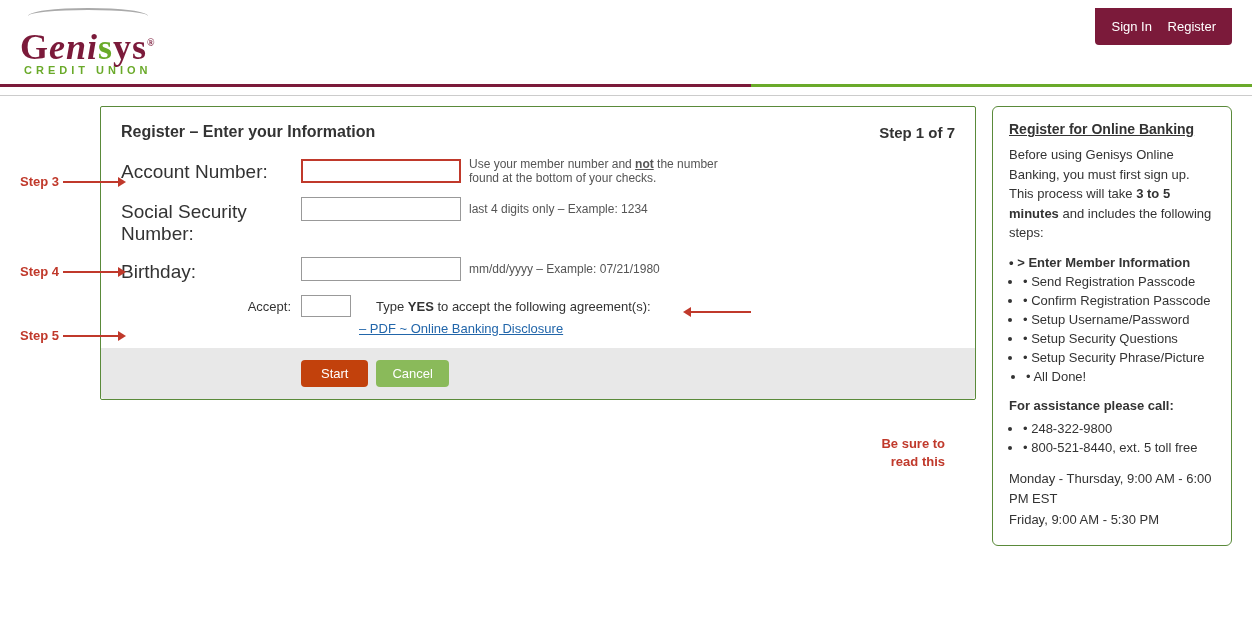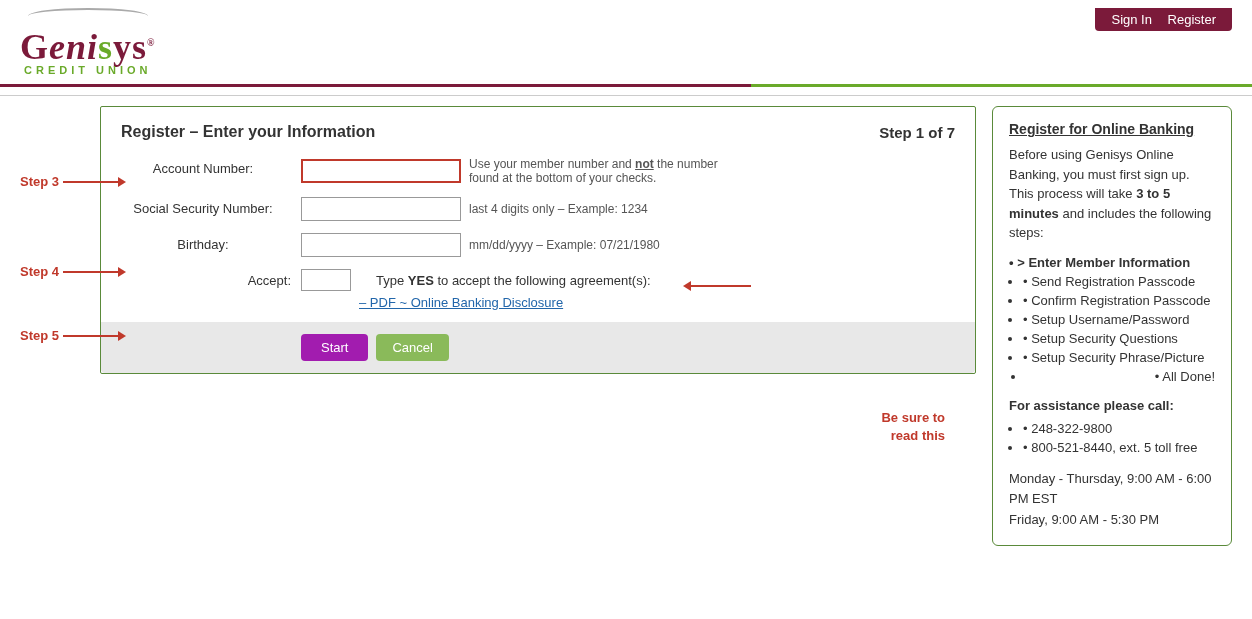--- a/index.html
+++ b/index.html
@@ -5,21 +5,21 @@
     * { box-sizing: border-box; margin: 0; padding: 0; }
     body { font-family: Arial, sans-serif; font-size: 13px; background: #fff; color: #333; }
 
     
     .header { display: flex; justify-content: space-between; align-items: center; padding: 8px 20px 0 20px; }
     .logo-area { display: flex; flex-direction: column; align-items: center; }
     .logo-name { font-size: 36px; font-weight: bold; color: #7b1a3a; font-family: Georgia, serif; letter-spacing: 1px; }
     .logo-name span { color: #6aaa2a; }
     .logo-sub { font-size: 11px; letter-spacing: 4px; color: #6aaa2a; font-weight: bold; margin-top: -4px; }
     .logo-arc { width: 120px; height: 16px; border-top: 2px solid #aaa; border-radius: 50% 50% 0 0; margin-bottom: 2px; }
-    .header-nav { background: #7b1a3a; padding: 4px 16px; border-radius: 0 0 4px 4px; align-self: flex-start; }
+    .header-nav { background: #7b1a3a; padding: 11px 16px; border-radius: 0 0 4px 4px; align-self: flex-start; }
     .header-nav a { color: #fff; text-decoration: none; font-size: 13px; margin-left: 12px; }
     .header-nav a:first-child { margin-left: 0; }
 
     
     .top-divider { height: 3px; background: linear-gradient(to right, #7b1a3a 60%, #6aaa2a 60%); margin: 8px 0; }
     .sub-divider { height: 1px; background: #ccc; margin: 0 0 10px 0; }
 
     
     .main-content { display: flex; padding: 0 20px; gap: 16px; }
 
@@ -27,39 +27,39 @@
     .form-wrapper { flex: 1; position: relative; }
 
     
     .reg-box { border: 1px solid #5a8a3a; border-radius: 2px; margin-left: 80px; padding: 16px 20px; background: #fff; }
     .reg-header { display: flex; justify-content: space-between; align-items: center; margin-bottom: 16px; }
     .reg-title { font-size: 16px; font-weight: bold; color: #333; }
     .reg-step { font-size: 15px; font-weight: bold; color: #333; }
 
     
     .form-row { display: flex; align-items: flex-start; margin-bottom: 12px; }
-    .form-label { width: 180px; text-align: center; padding-right: 16px; font-size: 13px; color: #333; padding-top: 4px; flex-shrink: 0; }
+    .form-label { width: 180px; text-align: left; padding-right: 16px; font-size: 19px; color: #333; padding-top: 4px; flex-shrink: 0; }
     .form-input-area { display: flex; align-items: center; gap: 8px; }
     .form-input { width: 160px; height: 24px; border: 1px solid #999; padding: 2px 4px; font-size: 13px; outline: none; }
     .form-input.highlighted { border: 2px solid #c0392b; }
     .form-hint { font-size: 12px; color: #555; max-width: 260px; }
     .form-hint strong { font-weight: bold; text-decoration: underline; }
 
     
     .accept-row { display: flex; align-items: flex-start; margin-bottom: 8px; position: relative; }
     .accept-label { width: 180px; text-align: right; padding-right: 10px; font-size: 13px; color: #333; flex-shrink: 0; padding-top: 4px; }
     .accept-input { width: 50px; height: 22px; border: 1px solid #999; padding: 2px 4px; font-size: 13px; }
     .accept-text { font-size: 13px; color: #333; }
     .accept-link { color: #2266aa; text-decoration: underline; font-size: 13px; cursor: pointer; }
     .accept-inline { display: flex; align-items: center; gap: 25px; }
     .be-sure { position: absolute; right: 20px; top: -10px; color: #c0392b; font-size: 13px; font-weight: bold; text-align: right; line-height: 1.3; }
 
     
     .button-row { background: #e8e8e8; border-radius: 0 0 4px 4px; padding: 12px 16px; display: flex; align-items: center; gap: 8px; margin-top: 12px; margin-left: -20px; margin-right: -20px; margin-bottom: -16px; padding-left: 200px; }
-    .btn-start { background: #a21caf; color: #fff; border: none; padding: 6px 20px; font-size: 13px; border-radius: 4px; cursor: pointer; }
+    .btn-start { background: #c2410c; color: #fff; border: none; padding: 6px 20px; font-size: 13px; border-radius: 4px; cursor: pointer; }
     .btn-cancel { background: #8aba5a; color: #fff; border: none; padding: 6px 16px; font-size: 13px; border-radius: 4px; cursor: pointer; }
 
     
     .steps-container { position: relative; margin-left: 0; }
 
     
     .footer-links { text-align: center; padding: 14px 0 4px; color: #555; font-size: 12px; margin-left: 80px; }
     .footer-links a { color: #2266aa; text-decoration: underline; margin: 0 3px; }
 
     
@@ -192,21 +192,21 @@
     <div class="sidebar-intro">
       Before using Genisys Online Banking, you must first sign up. This process will take <strong>3 to 5 minutes</strong> and includes the following steps:
     </div>
     <ul>
       <li style="font-weight:bold; list-style:none;"><span style="color:#333;">&gt; </span>Enter Member Information</li>
       <li style="list-style:disc; margin-left:14px;">Send Registration Passcode</li>
       <li style="list-style:disc; margin-left:14px;">Confirm Registration Passcode</li>
       <li style="list-style:disc; margin-left:14px;">Setup Username/Password</li>
       <li style="list-style:disc; margin-left:14px;">Setup Security Questions</li>
       <li style="list-style:disc; margin-left:14px;">Setup Security Phrase/Picture</li>
-      <li style="list-style:disc; margin-left:17px;text-align:right;">All Done!</li>
+      <li style="list-style:disc; margin-left:17px;">All Done!</li>
     </ul>
     <div class="sidebar-assist">For assistance please call:</div>
     <ul class="sidebar-phone">
       <li style="list-style:disc; margin-left:14px;">248-322-9800</li>
       <li style="list-style:disc; margin-left:14px;">800-521-8440, ext. 5 toll free</li>
     </ul>
     <div class="sidebar-hours">
       Monday - Thursday, 9:00 AM - 6:00 PM EST<br>Friday, 9:00 AM - 5:30 PM
     </div>
   </div>

